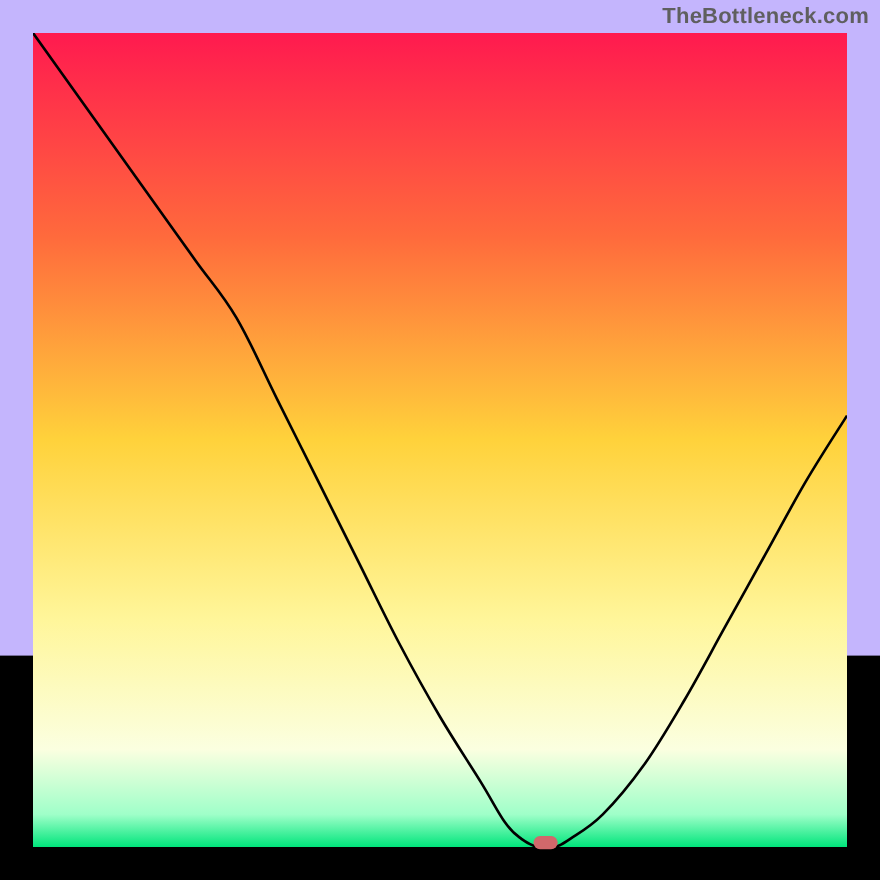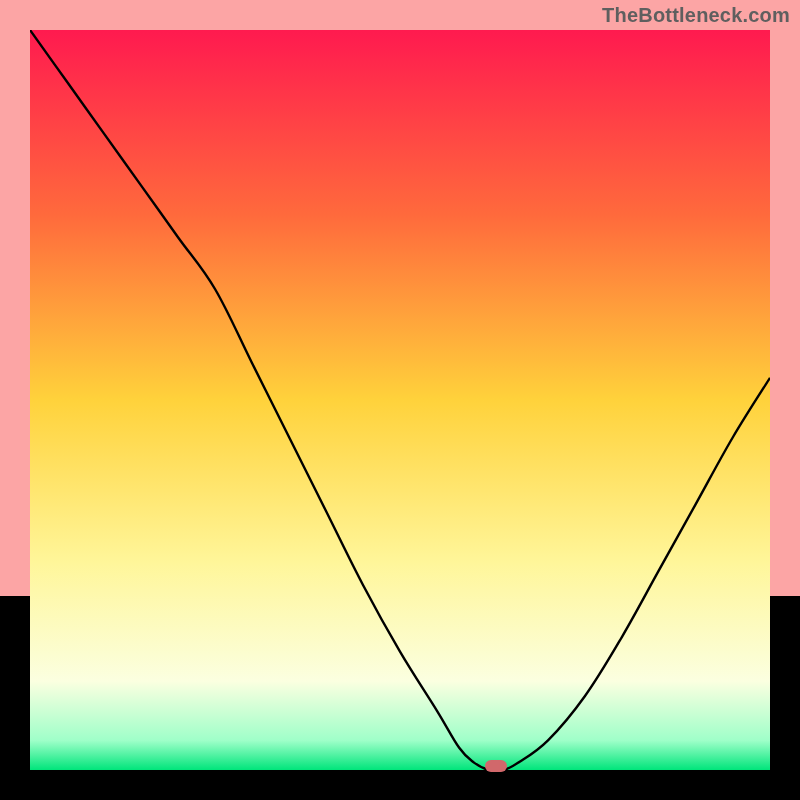--- a/index.html
+++ b/index.html
@@ -7,21 +7,21 @@
     padding: 0;
     width: 800px;
     height: 800px;
     background: #000;
     overflow: hidden;
   }
   .frame {
     position: relative;
     width: 800px;
     height: 596px;
-    background: #fca5a5;
+    background: #c4b5fd;
   }
   .plot-area {
     position: absolute;
     left: 30px;
     top: 30px;
     width: 740px;
     height: 740px;
   }
   .watermark {
     position: absolute;

